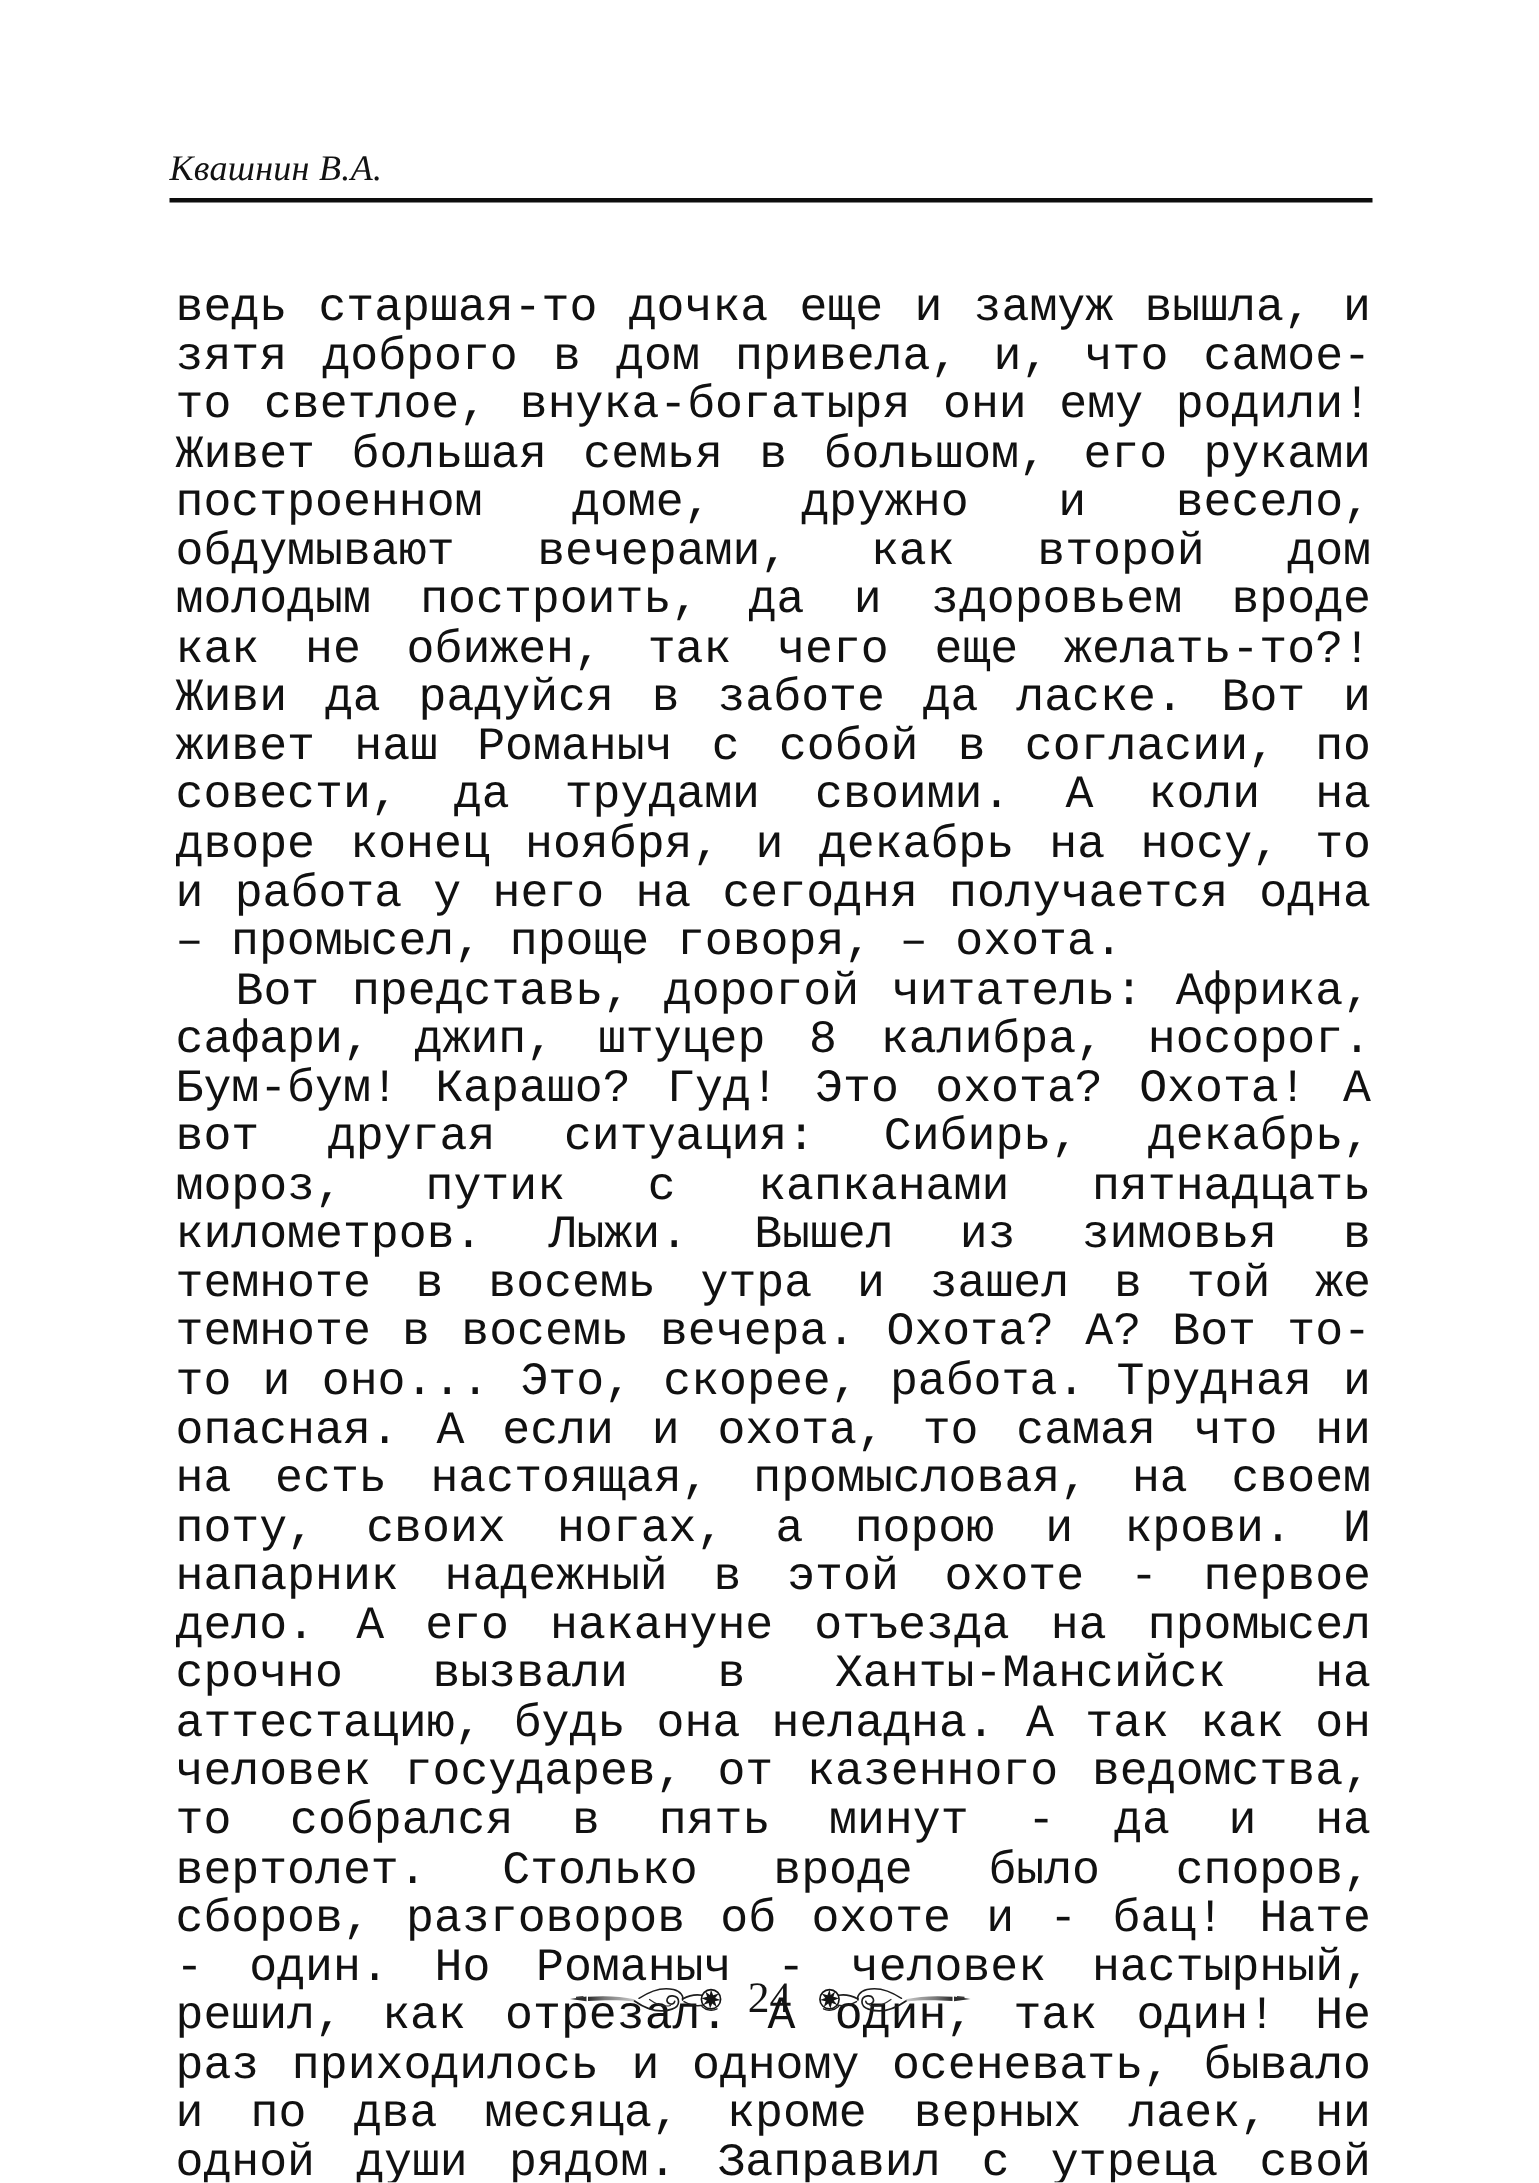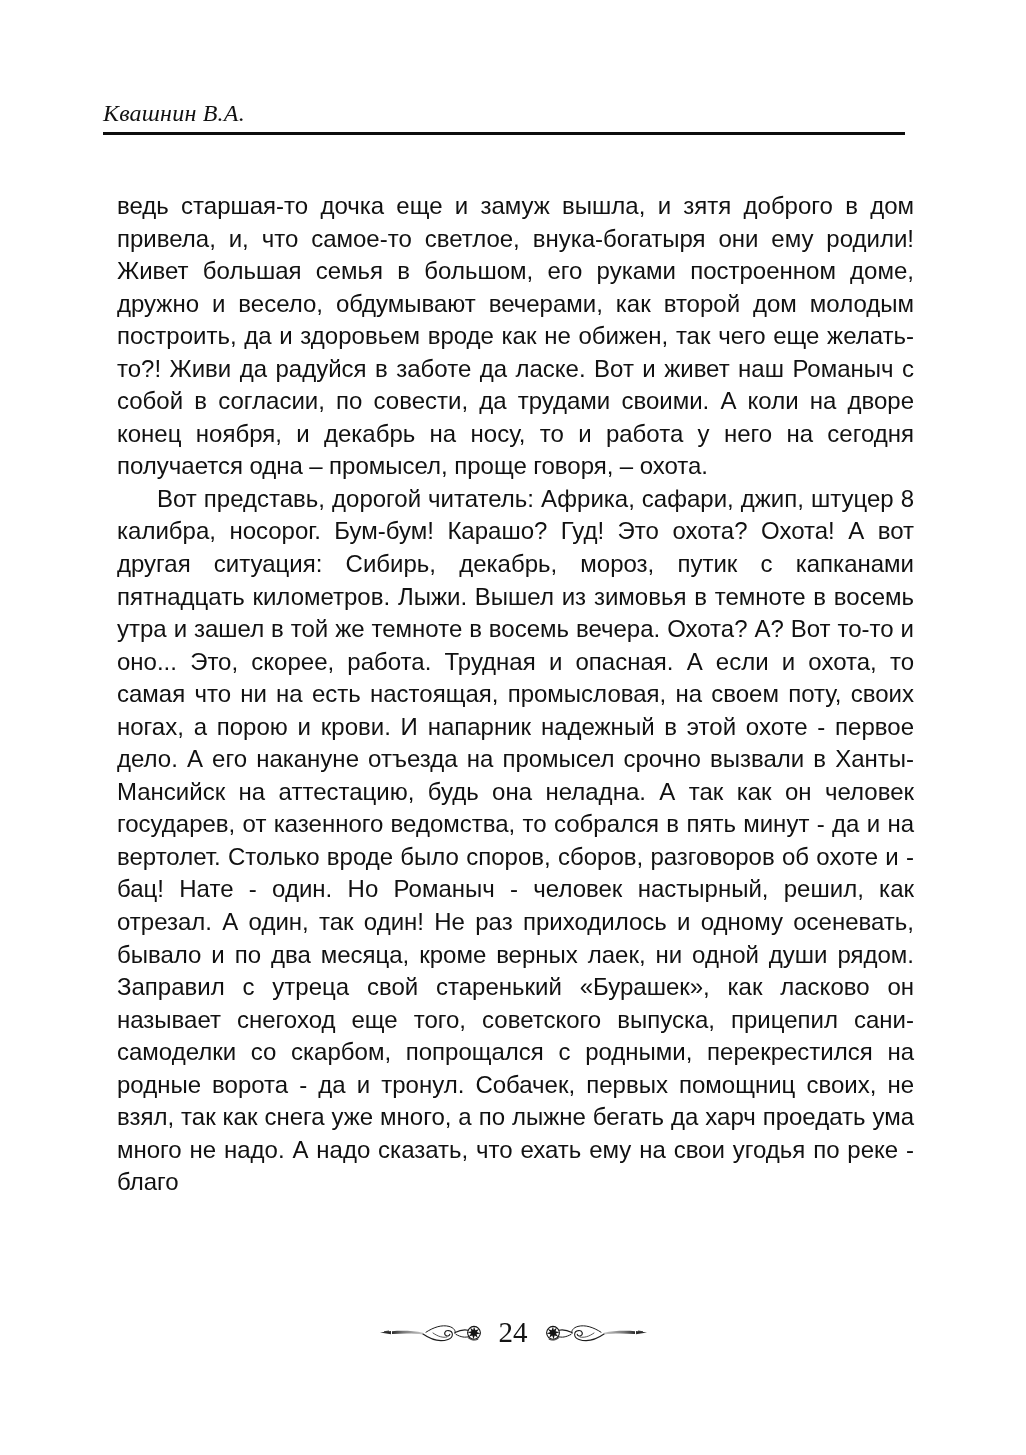--- a/index.html
+++ b/index.html
@@ -12,21 +12,21 @@
     width: 1026px;
     height: 1455px;
     background: #ffffff;
     box-sizing: border-box;
     overflow: hidden;
   }
 
   
   .running-head {
     position: absolute;
-    left: 103px;
+    left: 113px;
     top: 100px;
     width: 802px;
   }
   .running-head-text {
     font-family: "Liberation Serif", "DejaVu Serif", serif;
     font-style: italic;
     font-size: 24px;
     line-height: 1.1;
     color: #121212;
     letter-spacing: 0.2px;
@@ -40,22 +40,22 @@
   }
 
   
   .body-block {
     position: absolute;
     left: 117px;
     top: 190px;
     width: 797px;
   }
   .para {
-    font-family: Liberation Sans, sans-serif;
-    font-size: 24px;
+    font-family: Liberation Mono, monospace;
+    font-size: 31px;
     line-height: 32.55px;
     color: #111111;
     text-align: justify;
     text-justify: inter-word;
     margin: 0;
     -webkit-font-smoothing: antialiased;
     font-stretch: condensed;
     word-spacing: -0.2px;
     hyphens: none;
   }

